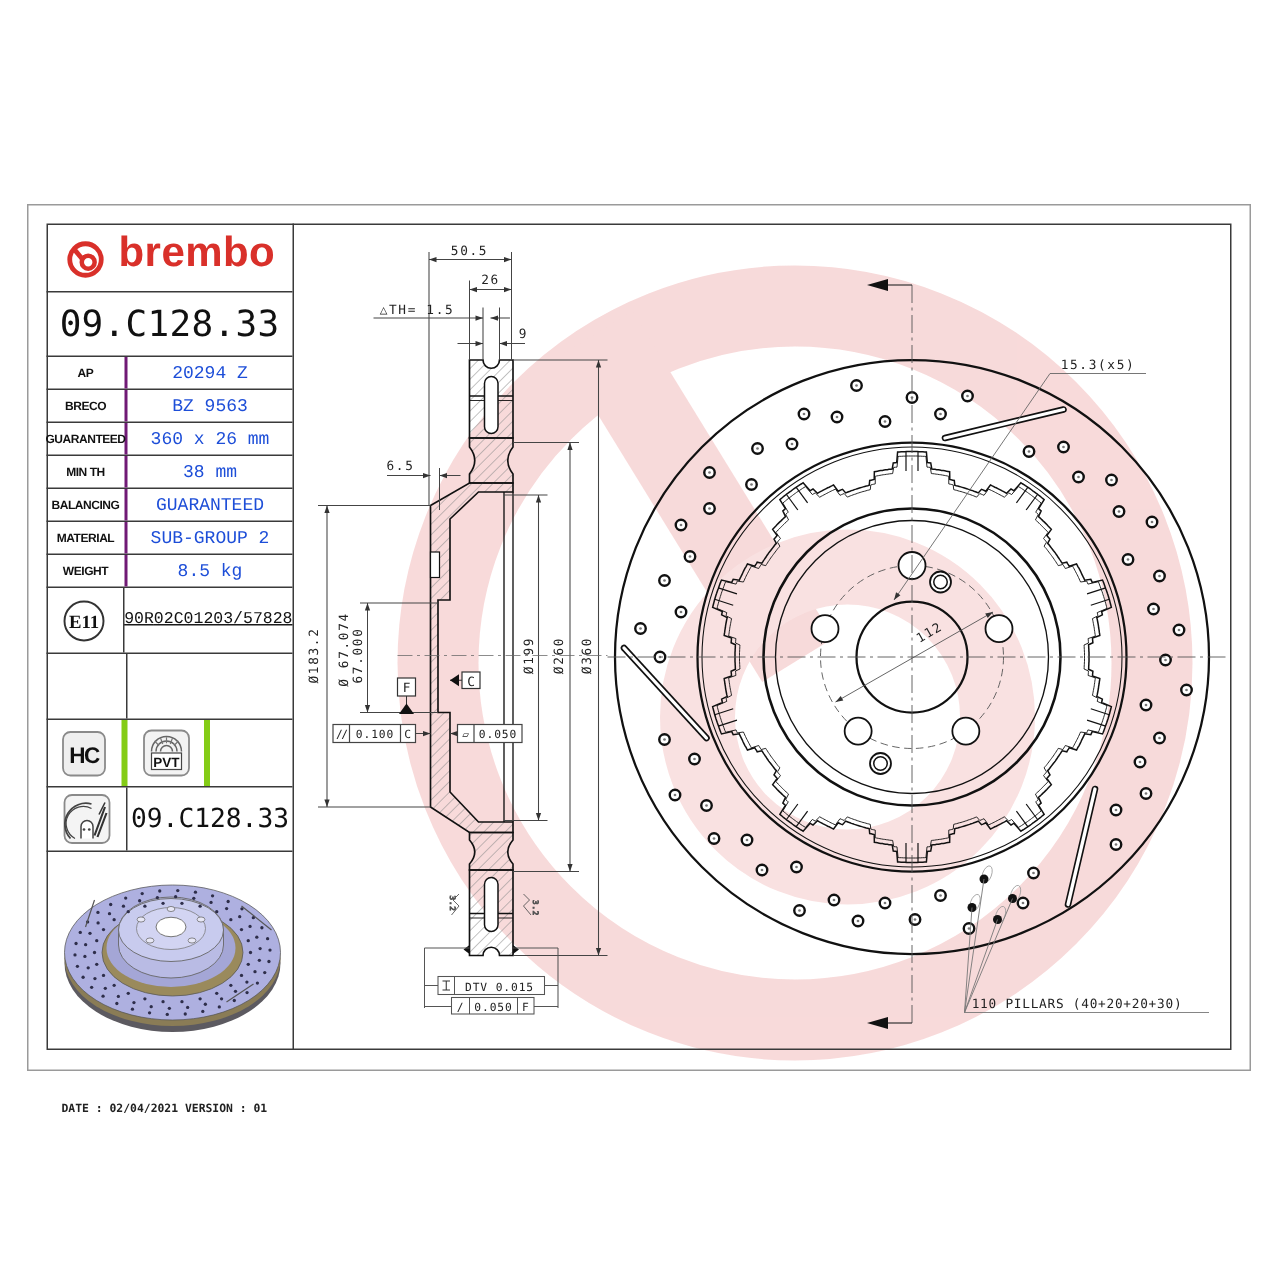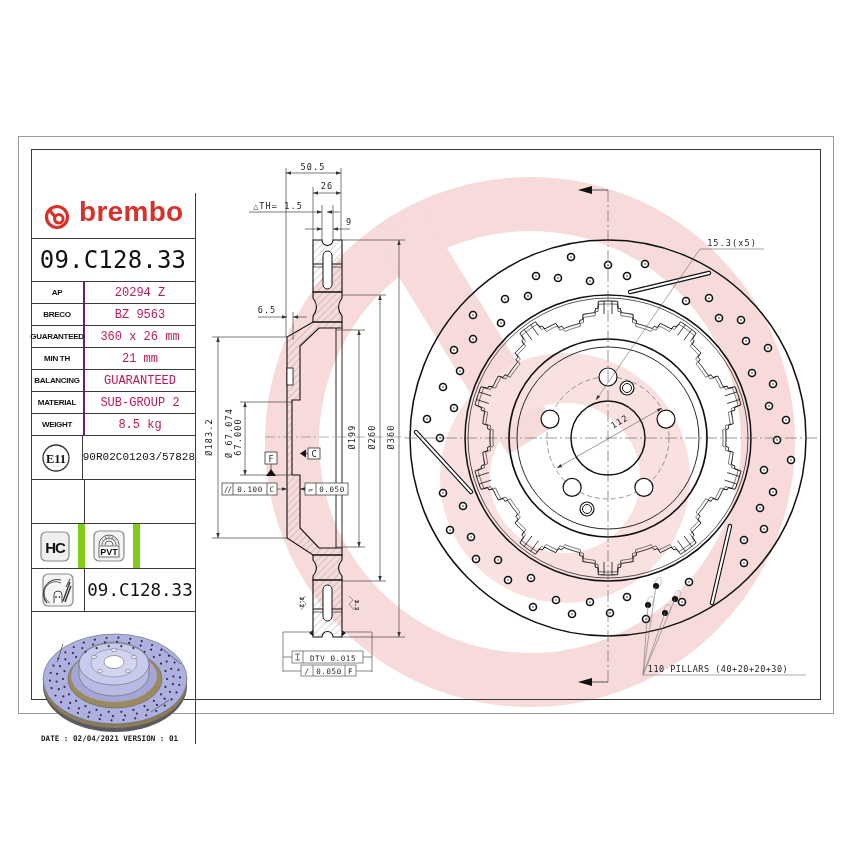--- a/index.html
+++ b/index.html
@@ -1,37 +1,37 @@
 <!DOCTYPE html>
 <html><head>
 <meta charset="utf-8">
 <style>
   html,body{margin:0;padding:0;background:#ffffff;}
   body{width:850px;height:850px;position:relative;overflow:hidden;font-family:"DejaVu Sans Mono",monospace;color:#1a1a1a;}
   .frame-outer{position:absolute;left:18px;top:136px;width:816px;height:578px;border:1px solid #9a9a9a;box-sizing:border-box;}
   .frame-inner{position:absolute;left:31px;top:149px;width:790px;height:551px;border:1.5px solid #3a3a3a;box-sizing:border-box;}
   .drawing{position:absolute;left:0;top:0;width:850px;height:850px;}
-  .panel{position:absolute;left:31px;top:149px;width:165px;height:551px;border-right:1px solid #3a3a3a;box-sizing:border-box;background:transparent;margin-top:44px;}
+  .panel{position:absolute;left:31px;top:149px;width:165px;height:551px;border-right:1px solid #3a3a3a;box-sizing:border-box;background:transparent;}
   .row{position:relative;box-sizing:border-box;border-bottom:1px solid #3a3a3a;display:flex;align-items:center;width:164px;}
   .row.last{border-bottom:none;}
   .logo-row{height:46px;}
   .brand-text{position:absolute;left:48px;top:3px;font-family:"Liberation Sans",sans-serif;font-weight:bold;font-size:28px;letter-spacing:0.3px;color:#d9302a;}
   .brand-mark{position:absolute;left:12px;top:10px;}
   .part-row{height:43px;justify-content:center;}
   .part-no{font-family:"DejaVu Sans Mono",monospace;font-size:24px;letter-spacing:0.2px;color:#111;}
   .spec-row{height:22px;}
   .spec-label{width:54px;height:100%;border-right:2px solid #701a75;box-sizing:border-box;display:flex;align-items:center;justify-content:center;font-family:Liberation Sans, sans-serif;font-weight:bold;font-size:8px;letter-spacing:-0.3px;color:#111;}
-  .spec-value{flex:1;height:100%;display:flex;align-items:center;justify-content:center;font-family:"Liberation Mono",monospace;font-size:12px;color:#be185d;}
-  .approval-row{height:44px;}
+  .spec-value{flex:1;height:100%;display:flex;align-items:center;justify-content:center;font-family:"Liberation Mono",monospace;font-size:12px;color:#1d4ed8;}
+  .approval-row{height:44px;text-decoration:underline;}
   .approval-icon{width:54px;height:100%;border-right:1px solid #3a3a3a;box-sizing:border-box;display:flex;align-items:center;justify-content:center;}
   .approval-text{flex:1;display:flex;flex-direction:row;align-items:center;justify-content:center;font-family:"Liberation Mono",monospace;font-size:11px;line-height:13px;color:#111;}
   .empty-row{height:44px;}
   .empty-left{width:54px;height:100%;border-right:1px solid #3a3a3a;box-sizing:border-box;}
   .badge-row{height:45px;}
-  .badge-cell{height:100%;border-right:7px solid #84cc16;box-sizing:border-box;display:flex;align-items:center;justify-content:center;}
+  .badge-cell{height:100%;border-right:4px solid #84cc16;box-sizing:border-box;display:flex;align-items:center;justify-content:center;}
   .badge-cell.c1{width:54px;}
   .badge-cell.c2{width:55px;}
   .badge-cell.c3{flex:1;border-right:none;}
   .foot-row{height:43px;}
   .foot-icon{width:54px;height:100%;border-right:1px solid #3a3a3a;box-sizing:border-box;display:flex;align-items:center;justify-content:center;}
   .foot-part{flex:1;text-align:center;font-family:"DejaVu Sans Mono",monospace;font-size:17.5px;color:#111;}
   .image-row{height:131px;}
   .date-line{position:absolute;left:41px;top:734px;font-family:"DejaVu Sans Mono",monospace;font-weight:bold;font-size:7.6px;color:#222;white-space:pre;}
   svg text{font-family:"DejaVu Sans Mono",monospace;}
   .dim{font-size:8.5px;fill:#222;letter-spacing:1.1px;}
@@ -430,21 +430,21 @@
   <div class="row spec-row">
     <div class="spec-label">BRECO</div>
     <div class="spec-value">BZ 9563</div>
   </div>
   <div class="row spec-row">
     <div class="spec-label">GUARANTEED</div>
     <div class="spec-value">360 x 26 mm</div>
   </div>
   <div class="row spec-row">
     <div class="spec-label">MIN TH</div>
-    <div class="spec-value">21 mm</div>
+    <div class="spec-value">38 mm</div>
   </div>
   <div class="row spec-row">
     <div class="spec-label">BALANCING</div>
     <div class="spec-value">GUARANTEED</div>
   </div>
   <div class="row spec-row">
     <div class="spec-label">MATERIAL</div>
     <div class="spec-value">SUB-GROUP 2</div>
   </div>
   <div class="row spec-row">

